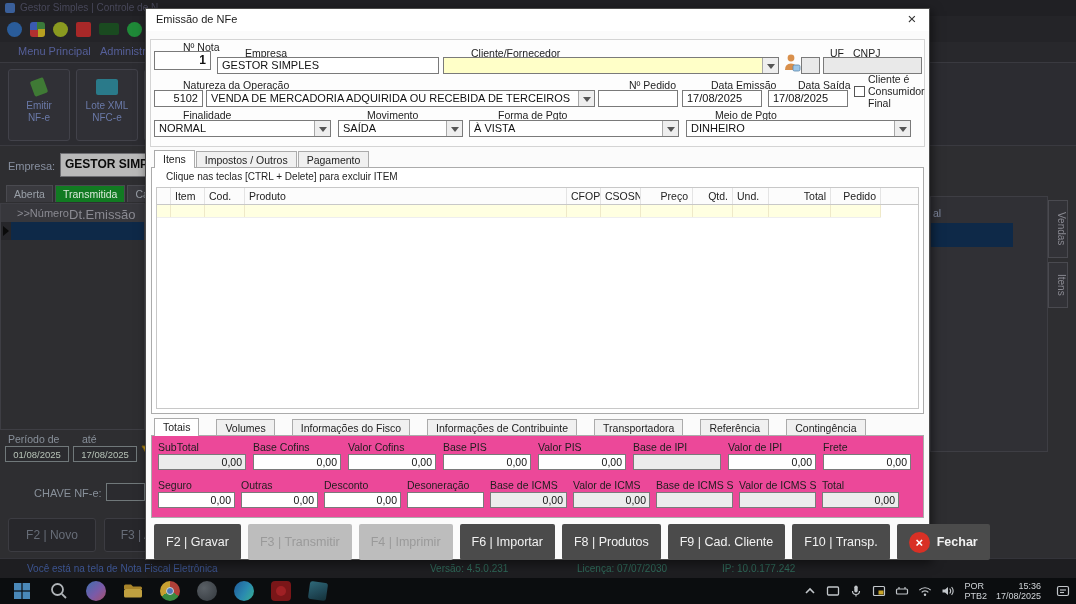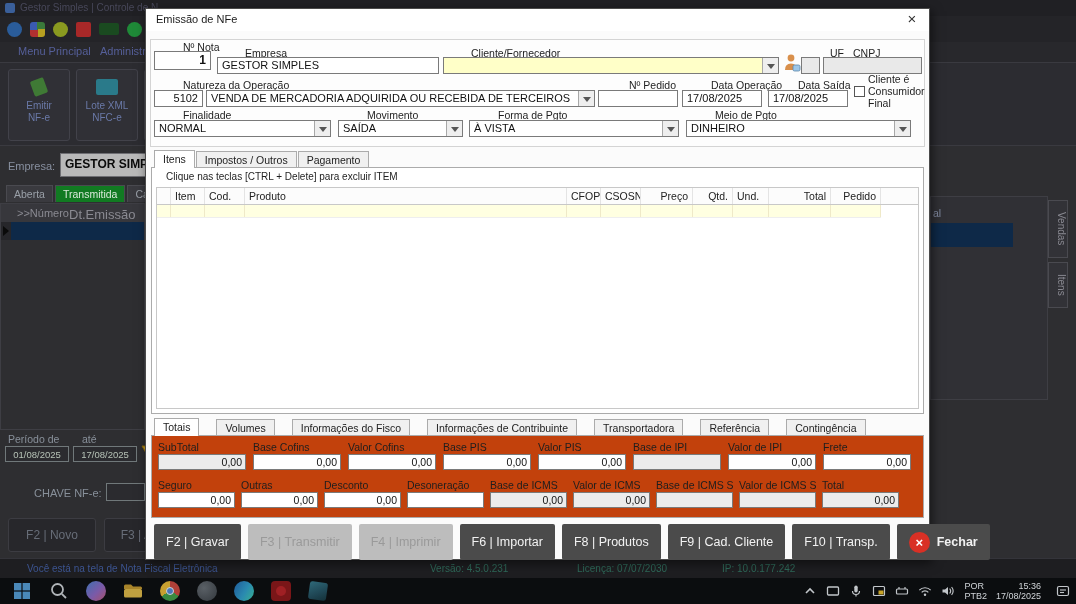--- a/index.html
+++ b/index.html
@@ -36,21 +36,21 @@
   .bg-grid { position:absolute; left:0; top:203px; width:145px; height:227px;
              background:#2e2e31; border:1px solid #3e3e44; }
   .bg-grid-header { position:absolute; left:0; top:0; right:0; height:18px; background:#37373c; }
   .bg-grid-h1 { position:absolute; left:16px; top:3px; font-size:11px; color:#8a8a92; }
   .bg-grid-h2 { position:absolute; left:68px; top:3px; font-size:13px; color:#8a8a92; }
   .bg-grid-marker { position:absolute; left:0; top:18px; width:10px; height:18px; background:#26262a; }
   .bg-grid-marker i { position:absolute; left:2px; top:4px; width:0; height:0;
                       border-left:6px solid #0a0a0a; border-top:5px solid transparent;
                       border-bottom:5px solid transparent; }
   .bg-grid-selrow { position:absolute; left:10px; top:18px; right:0; height:18px; background:#0e2948; }
-  .bg-right-frag { position:absolute; left:930px; top:196px; width:118px; height:204px;
+  .bg-right-frag { position:absolute; left:930px; top:196px; width:118px; height:256px;
                    background:#303035; border:1px solid #3e3e44; }
   .bg-right-h { position:absolute; left:2px; top:10px; font-size:10.5px; color:#8089a0; }
   .bg-right-row { position:absolute; left:0px; top:26px; width:82px; height:24px; background:#0e2948; }
   .bg-sidetab { position:absolute; left:1048px; width:20px; background:#323237;
                 border:1px solid #4a4a50; color:#8a8a92; font-size:10px;
                 writing-mode:vertical-rl; text-align:center; }
   .bg-sidetab.t1 { top:200px; height:58px; }
   .bg-sidetab.t2 { top:262px; height:46px; }
   .bg-periodo-lbl { position:absolute; top:433px; font-size:10.5px; color:#88909a; }
   .bg-date { position:absolute; top:446px; height:16px; width:64px; background:#2b2b2f;
@@ -113,21 +113,21 @@
   .grid-header { display:flex; height:17px; border-bottom:1px solid #c8c8c8; background:#fcfcfc; }
   .gc { font-size:10.5px; color:#222; padding:2px 4px; border-right:1px solid #e4e4e4;
         white-space:nowrap; overflow:hidden; }
   .gc.r { text-align:right; }
   .gcell { border-right:1px solid #efe9c8; height:100%; }
   .g0{width:14px;} .g1{width:34px;} .g2{width:40px;} .g3{width:322px;} .g4{width:34px;}
   .g5{width:40px;} .g6{width:52px;} .g7{width:40px;} .g8{width:36px;} .g9{width:62px;} .g10{width:50px;}
   .grid-yellowrow { display:flex; height:13px; background:#ffffe1; border-bottom:1px solid #eee; width:724px; }
 
   .totals-panel { position:absolute; left:5px; top:426px; right:5px; height:83px;
-                  border:1px solid #ababab; background:#c2410c; }
+                  border:1px solid #ababab; background:#ec4899; }
   .trow { position:absolute; left:6px; right:4px; display:flex; }
   .trow.r1 { top:5px; gap:7px; }
   .trow.r2 { top:43px; gap:6px; }
   .tcell { display:flex; flex-direction:column; }
   .trow.r1 .tcell { width:88px; }
   .trow.r2 .tcell { width:77px; }
   .tlabel { font-size:10.5px; color:#1e1e1e; height:13px; white-space:nowrap; overflow:hidden; }
   .tfield { height:16px; border:1px solid #7a7a7a; background:#fff; font-size:10.5px; color:#111;
             text-align:right; padding:1px 3px; }
   .tfield.ro { background:#ececec; }
@@ -268,21 +268,21 @@
     <div class="flabel" style="left:10px; top:70px;">Natureza da Operação</div>
     <div class="ffield num" style="left:8px; top:81px; width:49px;">5102</div>
     <div class="combo" style="left:60px; top:81px; width:389px;">
       <span class="cval">VENDA DE MERCADORIA ADQUIRIDA OU RECEBIDA DE TERCEIROS</span>
       <span class="carrow">
           <i></i>
         </span>
     </div>
     <div class="flabel" style="left:456px; top:70px;">Nº Pedido</div>
     <div class="ffield" style="left:452px; top:81px; width:80px;"></div>
-    <div class="flabel" style="left:538px; top:70px;">Data Operação</div>
+    <div class="flabel" style="left:538px; top:70px;">Data Emissão</div>
     <div class="ffield" style="left:536px; top:81px; width:80px;">17/08/2025</div>
     <div class="flabel" style="left:625px; top:70px;">Data Saída</div>
     <div class="ffield" style="left:622px; top:81px; width:80px;">17/08/2025</div>
     <div class="checkwrap">
       <span class="box"></span>
       <span class="txt">Cliente é Consumidor Final</span>
     </div>
 
     <div class="flabel" style="left:10px; top:100px;">Finalidade</div>
     <div class="combo" style="left:8px; top:111px; width:177px;">

